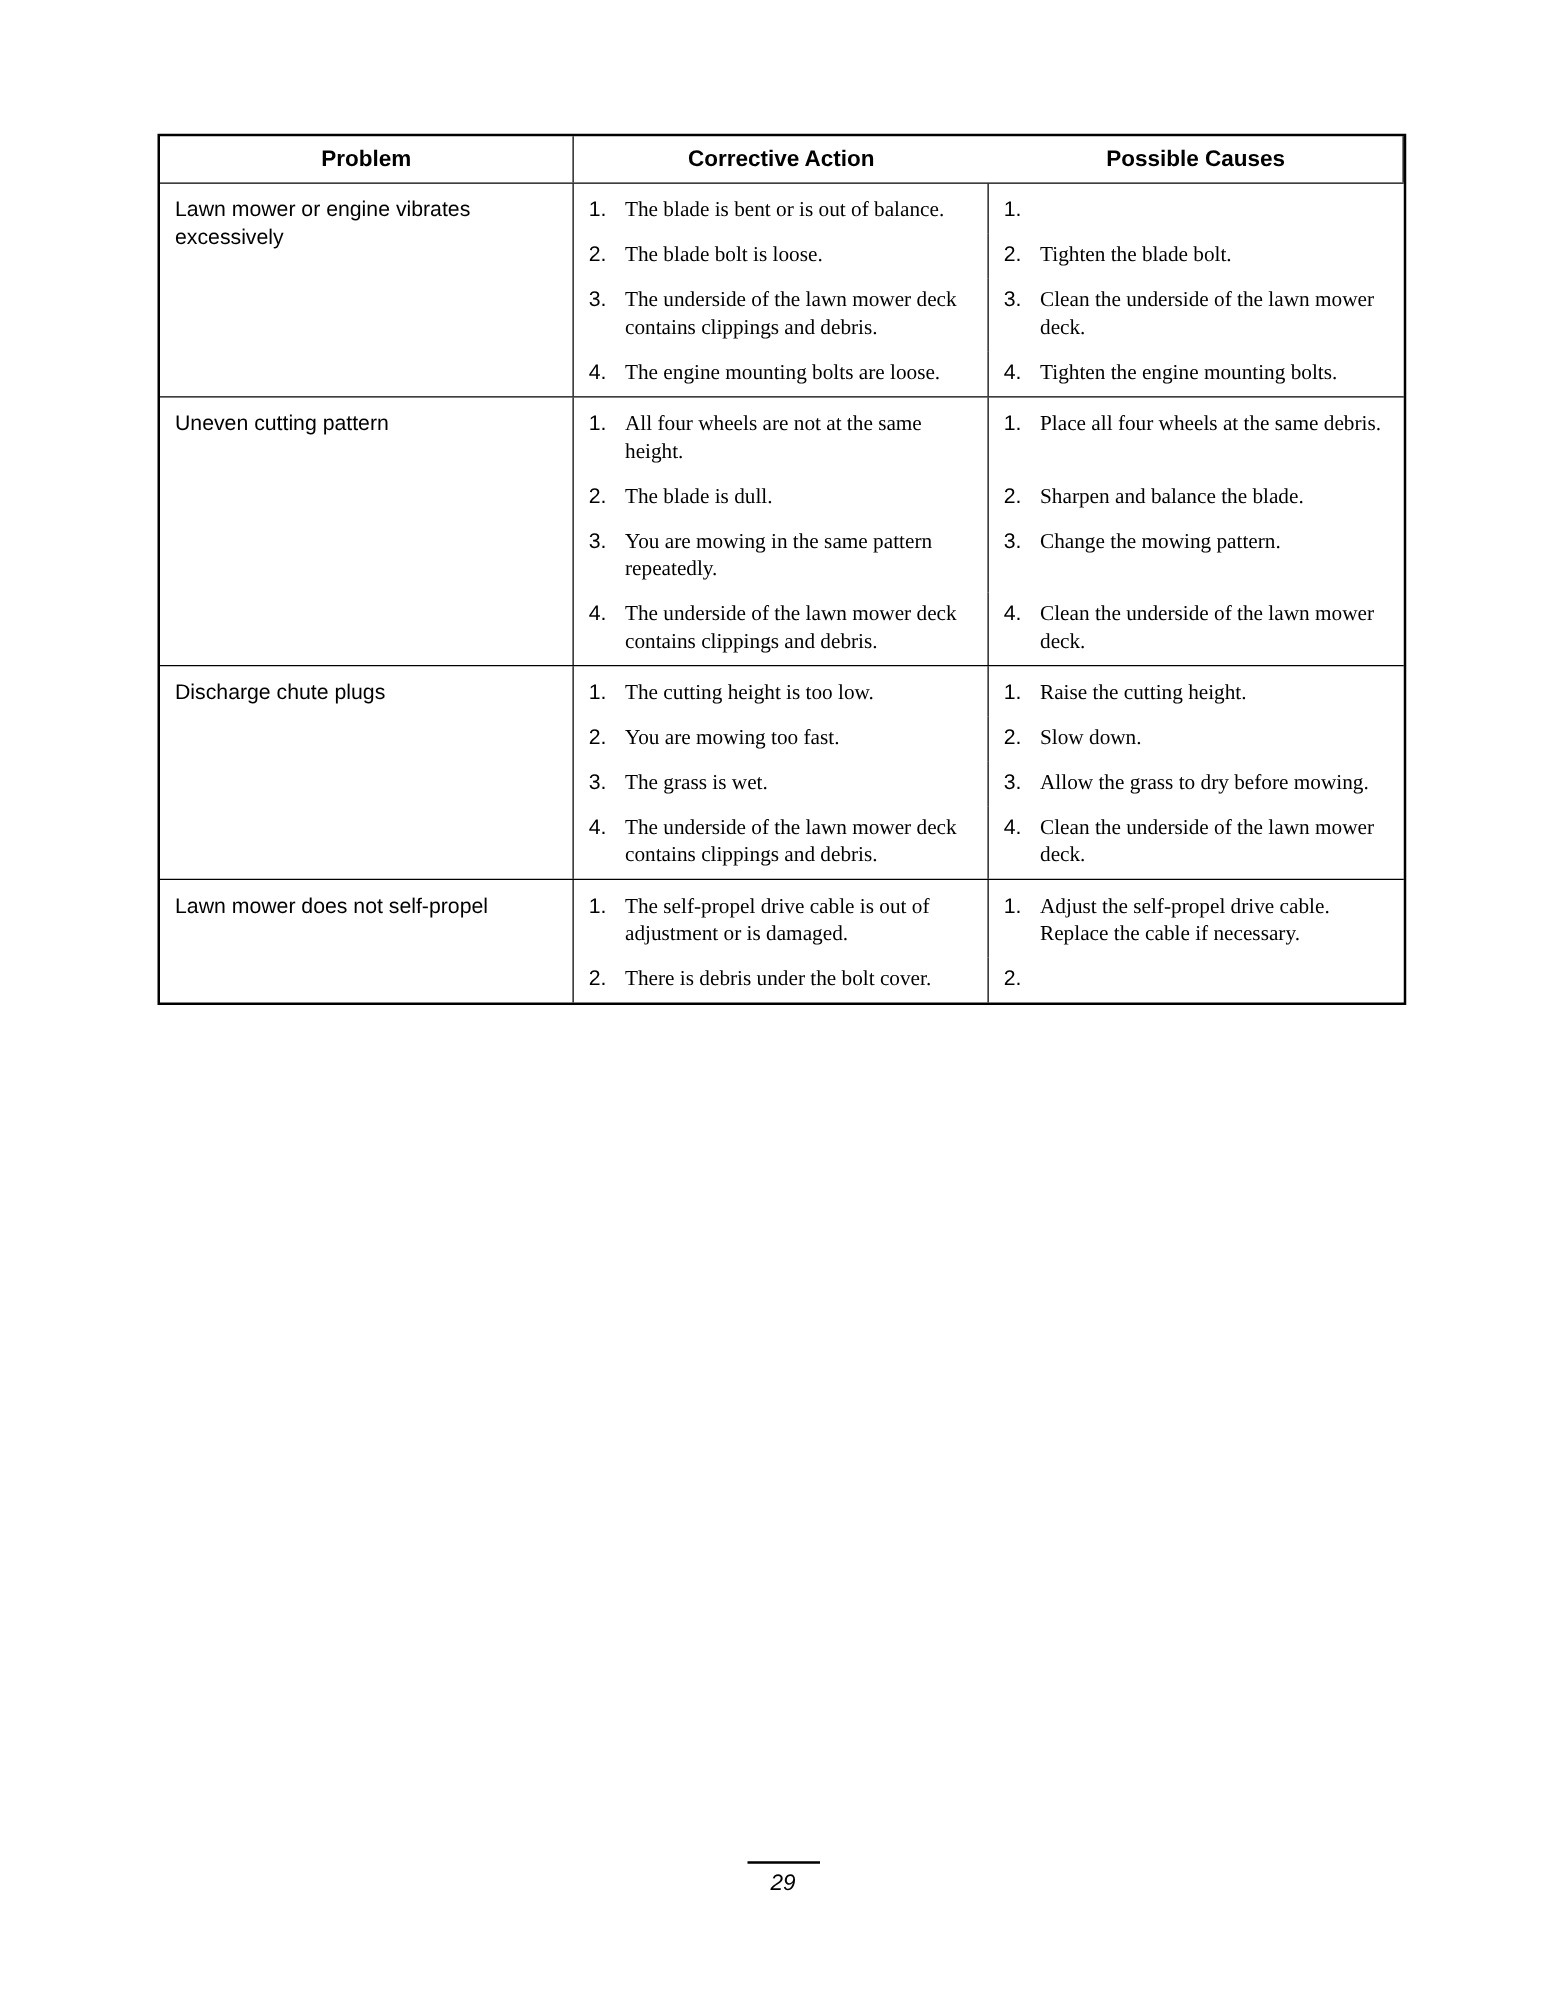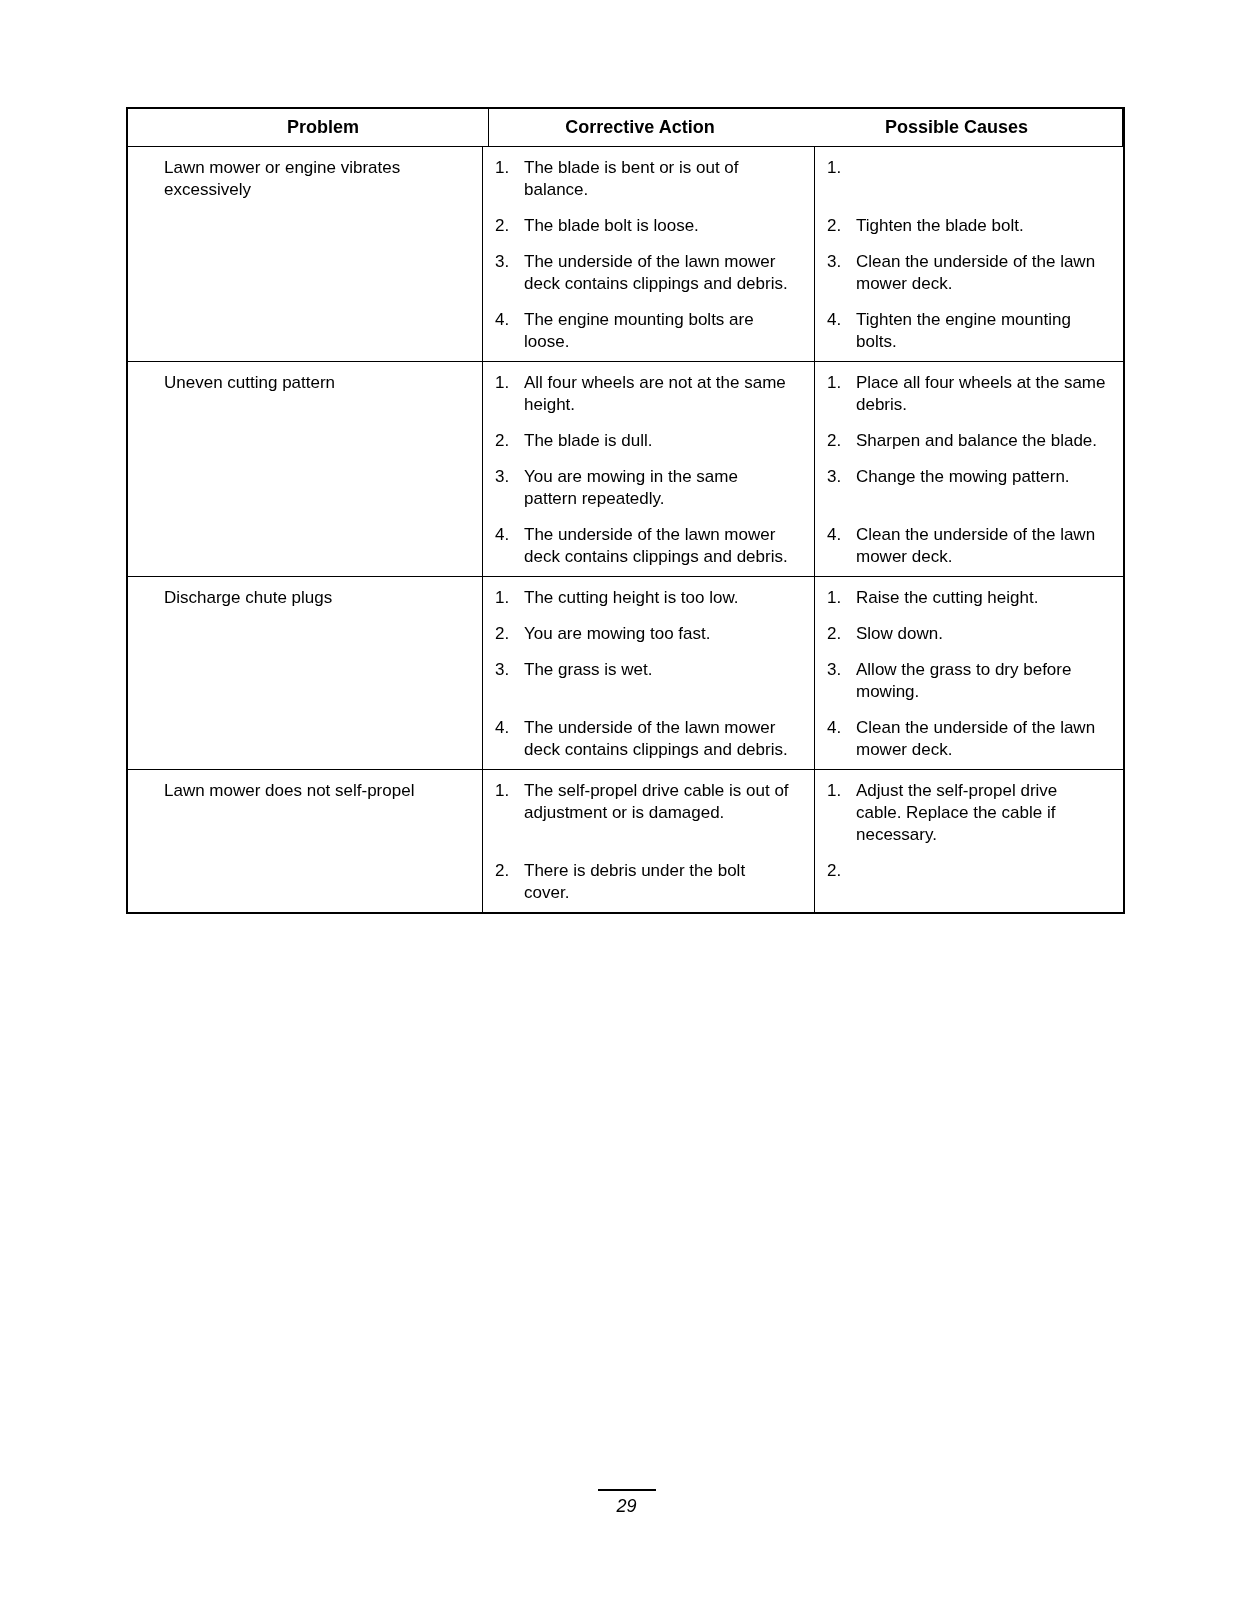--- a/index.html
+++ b/index.html
@@ -15,38 +15,38 @@
   .ts-table{
     position:absolute;
     left:126px;
     top:107px;
     width:999px;
     border:2px solid #000;
     box-sizing:border-box;
     background:#fff;
   }
   .t-row{display:flex;border-top:1.5px solid #000;}
-  .t-row.t-head{border-top:none;margin-left:30px;}
+  .t-row.t-head{border-top:none;}
   .h-cell{
     box-sizing:border-box;
     padding:7px 4px 8px;
     text-align:center;
     font-weight:bold;
     font-size:18px;
     line-height:22px;
   }
   .h-cell.c1{width:331px;flex:none;border-right:1.5px solid #000;}
   .h-cell.c2{width:332px;flex:none;border-right:1.5px solid #000;}
   .h-cell.c3{flex:1;}
   .cell.problem{
     width:331px;flex:none;
     box-sizing:border-box;
     border-right:1.5px solid #000;
     padding:10px 16px 10px 12px;
-    font-size:17px;line-height:22px;margin-left:24px;
+    font-size:17px;line-height:22px;
   }
   .pairs{flex:1;display:flex;flex-direction:column;}
   .pair{display:flex;flex:none;}
   .pair:last-child{flex:1;}
   .subcell{
     box-sizing:border-box;
     display:flex;
     align-items:flex-start;
     padding:6px 0 8px;
     font-size:17px;line-height:22px;
@@ -55,21 +55,21 @@
   .subcell.cause{
     width:332px;flex:none;
     border-right:1.5px solid #000;
     padding-left:12px;padding-right:22px;
   }
   .subcell.action{
     flex:1;
     padding-left:12px;padding-right:16px;
   }
   .num{width:29px;flex:none;}
-  .itext{flex:1;max-width:268px;}
+  .itext{flex:1;max-width:268px;font-family:Liberation Serif, serif;}
   .subcell.action .itext{max-width:280px;}
   .footer{
     position:absolute;
     top:1489px;left:0;right:0;
     text-align:center;
   }
   .footer-rule{
     width:58px;
     border-top:2px solid #000;
     margin:0 auto 5px auto;

